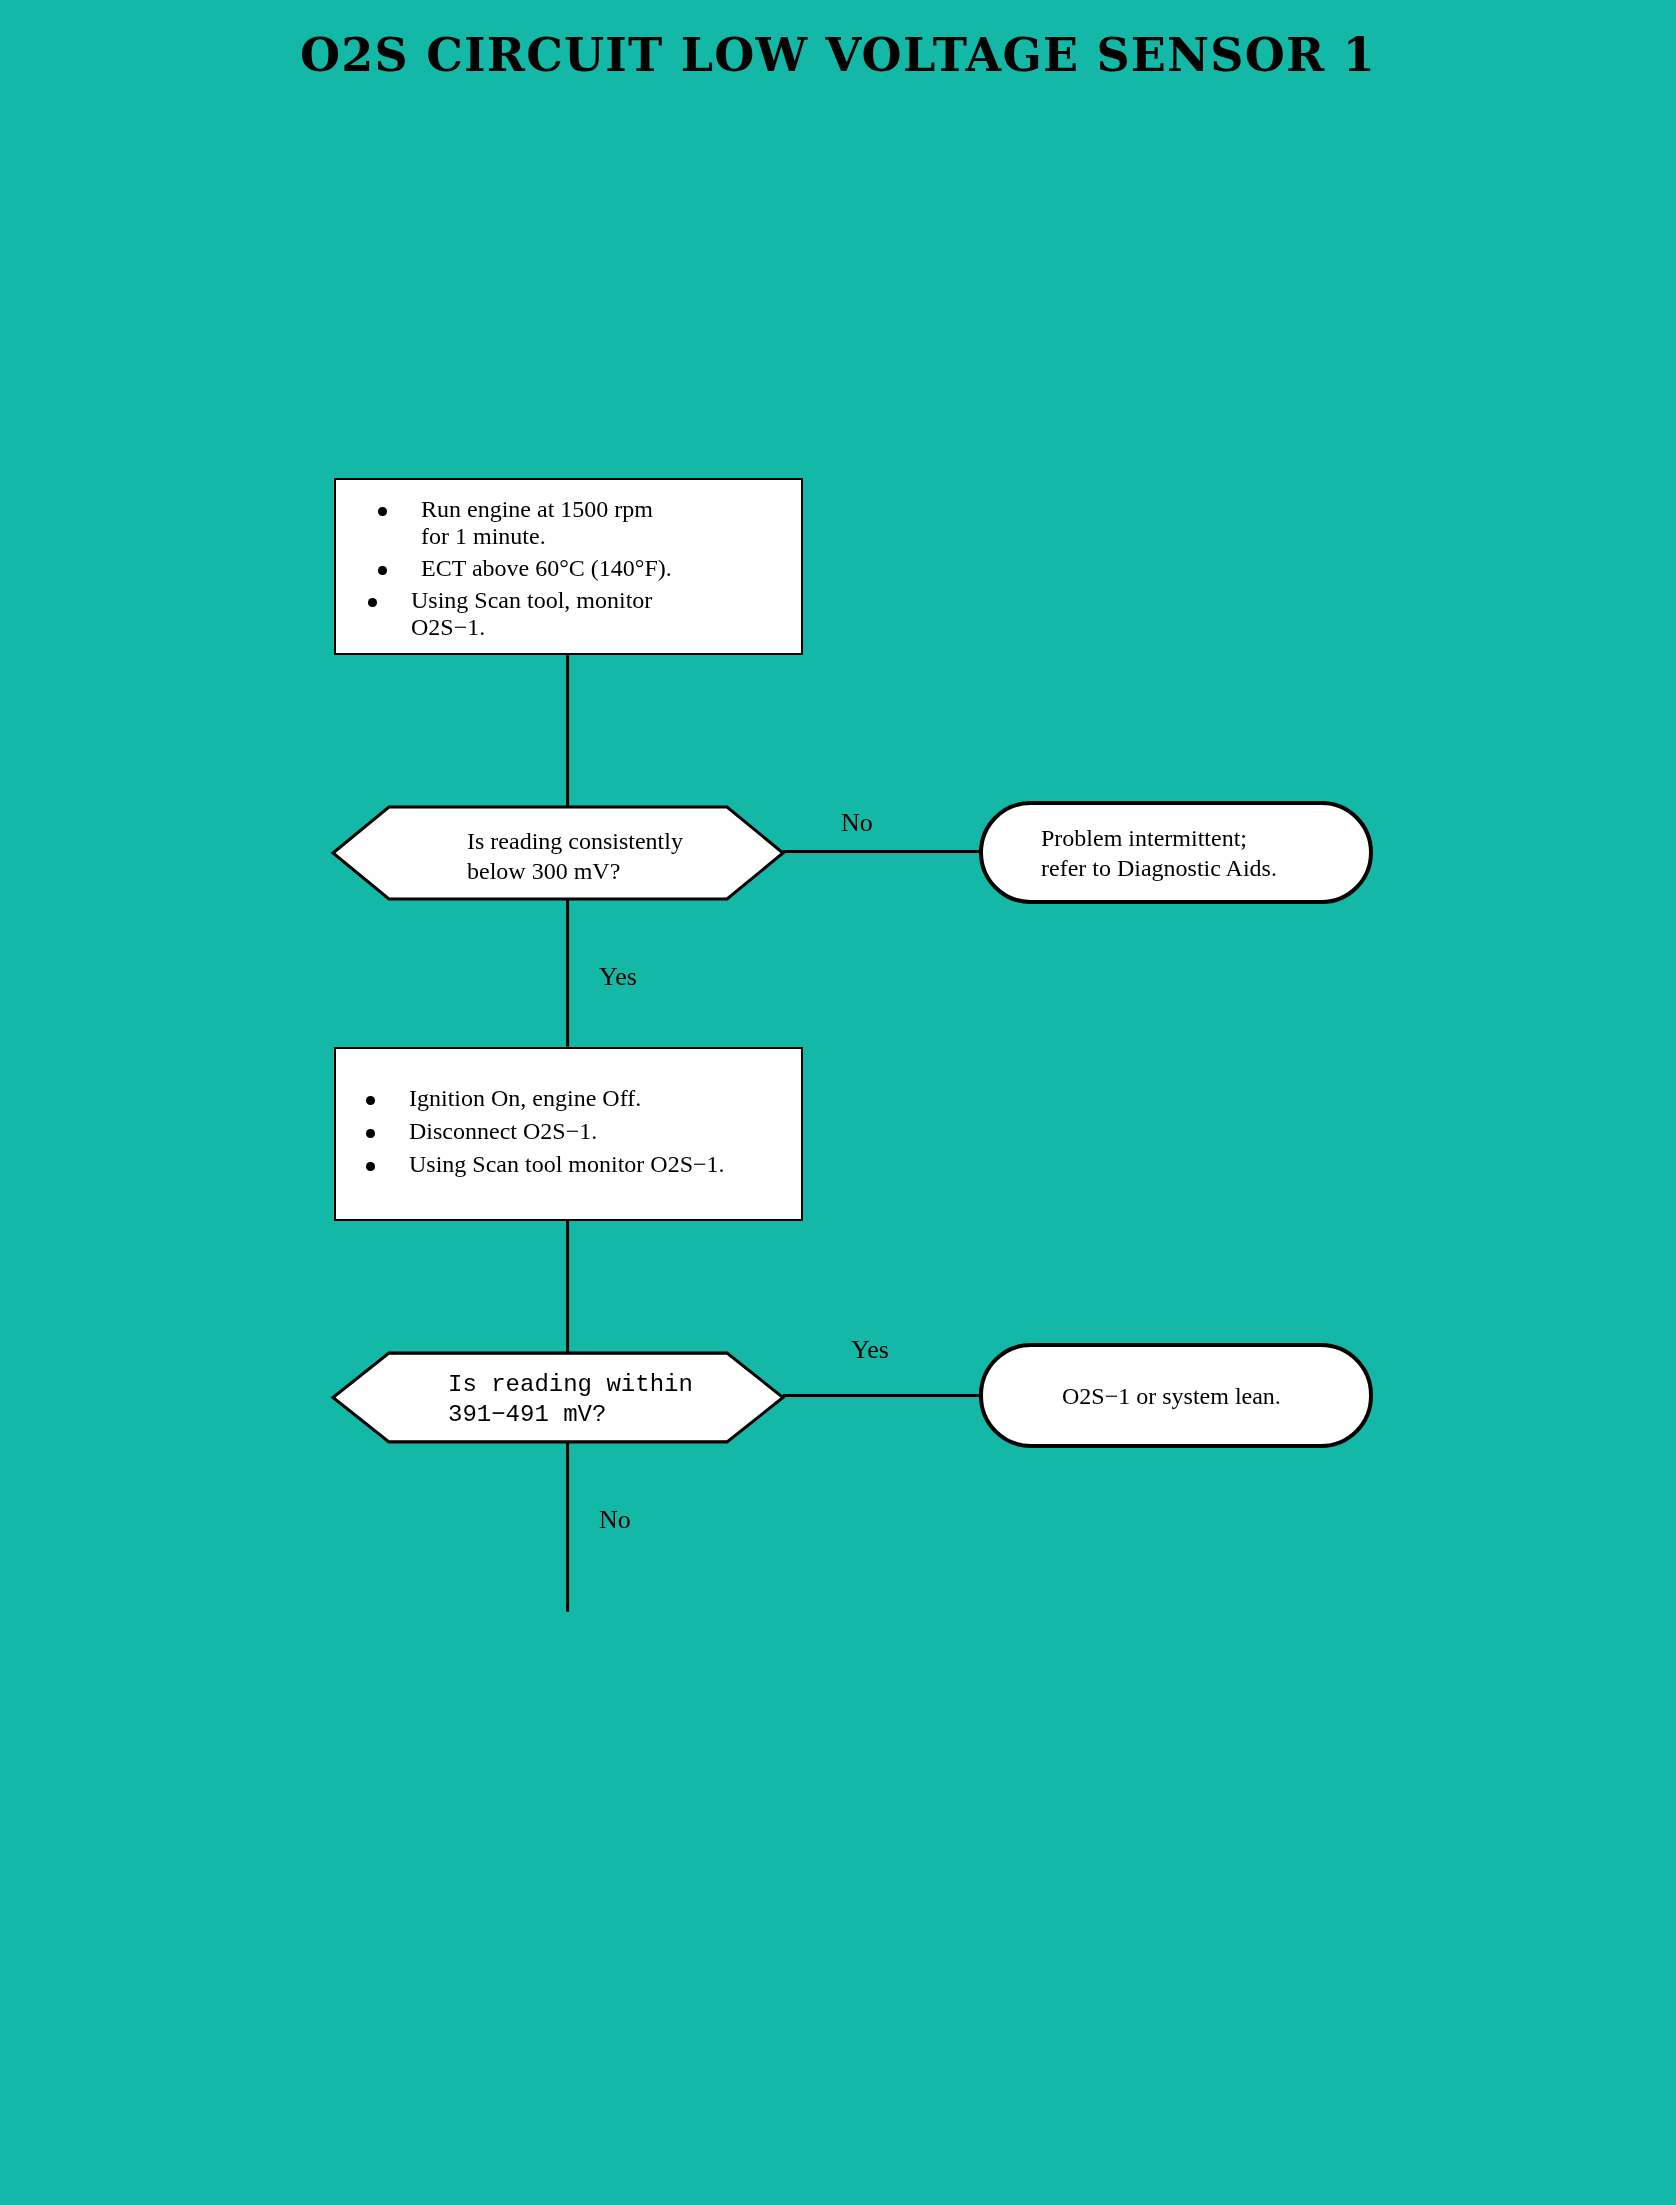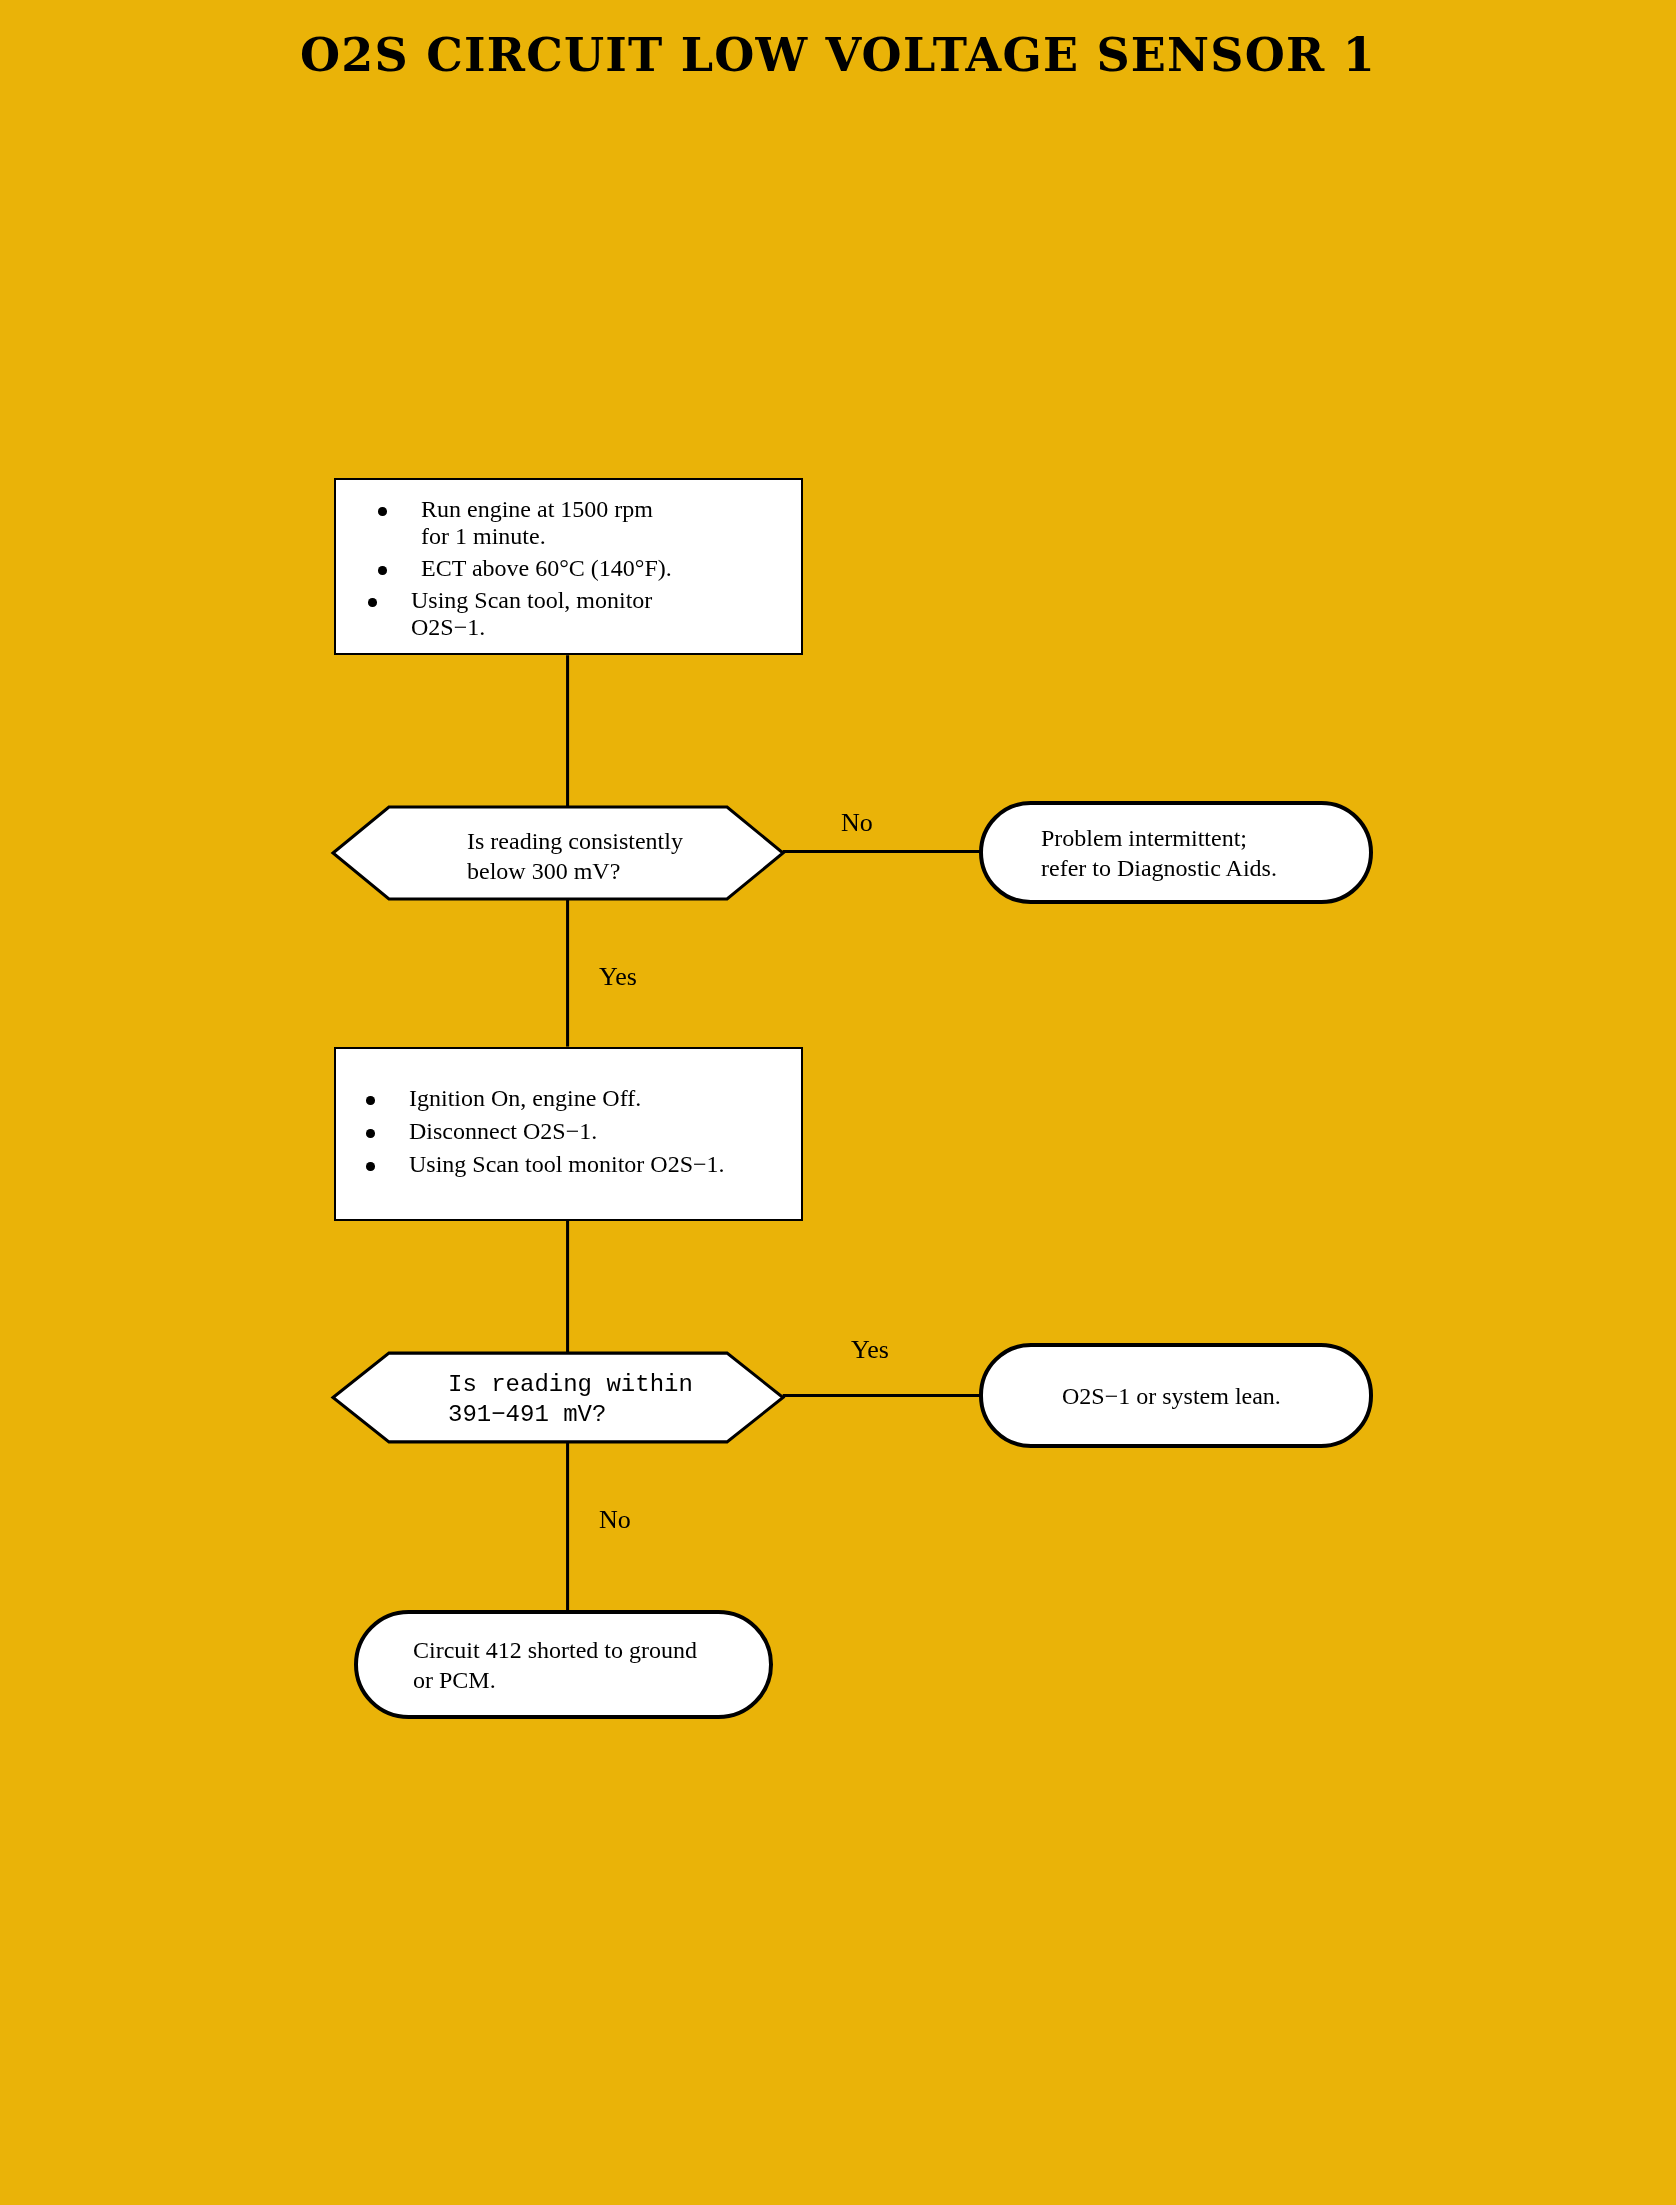--- a/index.html
+++ b/index.html
@@ -4,21 +4,21 @@
 <style>
   html, body {
     margin: 0;
     padding: 0;
     background: #ffffff;
   }
   #page {
     position: relative;
     width: 1676px;
     height: 2205px;
-    background: #eab308;
+    background: #14b8a6;
     overflow: hidden;
     font-family: "Liberation Serif", "DejaVu Serif", serif;
     color: #000000;
   }
 
   
   #chart-title {
     position: absolute;
     left: 0;
     top: 32px;
@@ -198,19 +198,15 @@
   </div>
 
   <div class="edge-label" style="left:851px; top:1337px;">Yes</div>
 
   <div class="terminal" style="left:979px; top:1343px; width:394px; height:105px; border-radius:52px; padding-left:79px;">
     <div class="terminal-text">O2S−1 or system lean.</div>
   </div>
 
   <div class="edge-label" style="left:599px; top:1507px;">No</div>
 
-  <div class="terminal" style="left:354px; top:1610px; width:419px; height:109px; border-radius:55px; padding-left:55px;">
-    <div class="terminal-text">Circuit 412 shorted to ground
-or PCM.</div>
-  </div>
 
 </div>
 
 
 </body></html>

